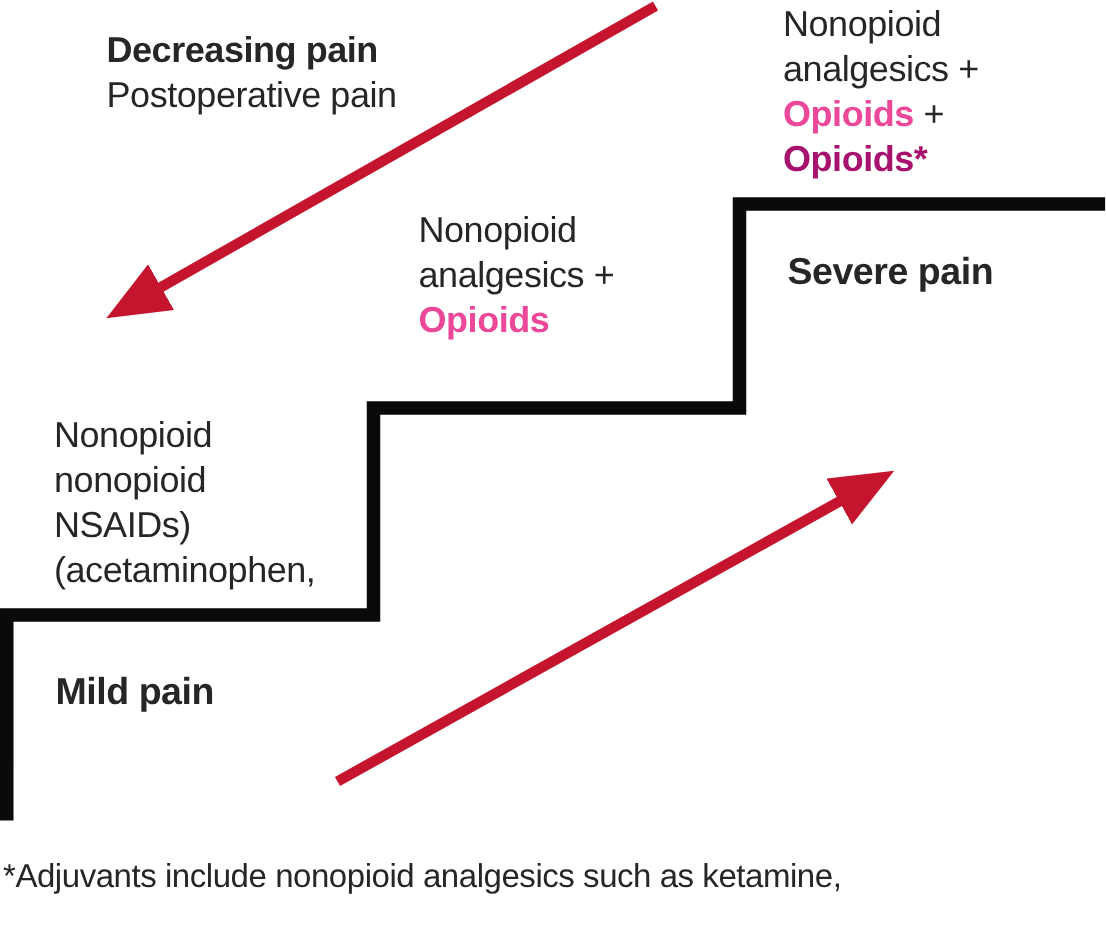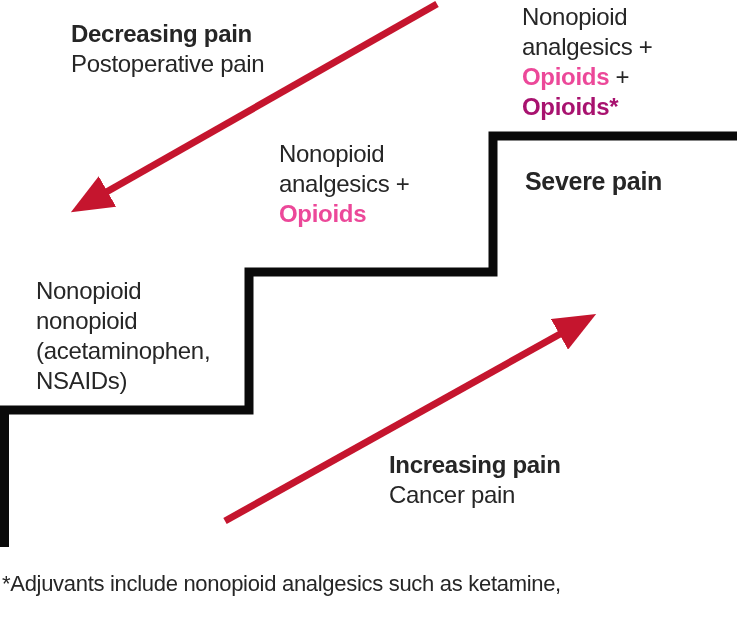--- a/index.html
+++ b/index.html
@@ -95,27 +95,24 @@
   <div id="moderate-treatment" class="txt">
     <div>Nonopioid</div>
     <div>analgesics +</div>
     <div class="blue">Opioids</div>
   </div>
 
 
   <div id="mild-treatment" class="txt">
     <div>Nonopioid</div>
     <div>nonopioid</div>
+    <div>NSAIDs)</div>
     <div>(acetaminophen,</div>
-    <div>NSAIDs)</div>
   </div>
 
+  <div id="mild-label" class="pain-label">Mild pain</div>
 
-  <div id="increasing-label" class="txt">
-    <div class="bold">Increasing pain</div>
-    <div>Cancer pain</div>
-  </div>
 
   <div id="footnote-block" class="footnote">
     <div>*Adjuvants include nonopioid analgesics such as ketamine,</div>
   </div>
 
 </div>
 
 </body></html>

